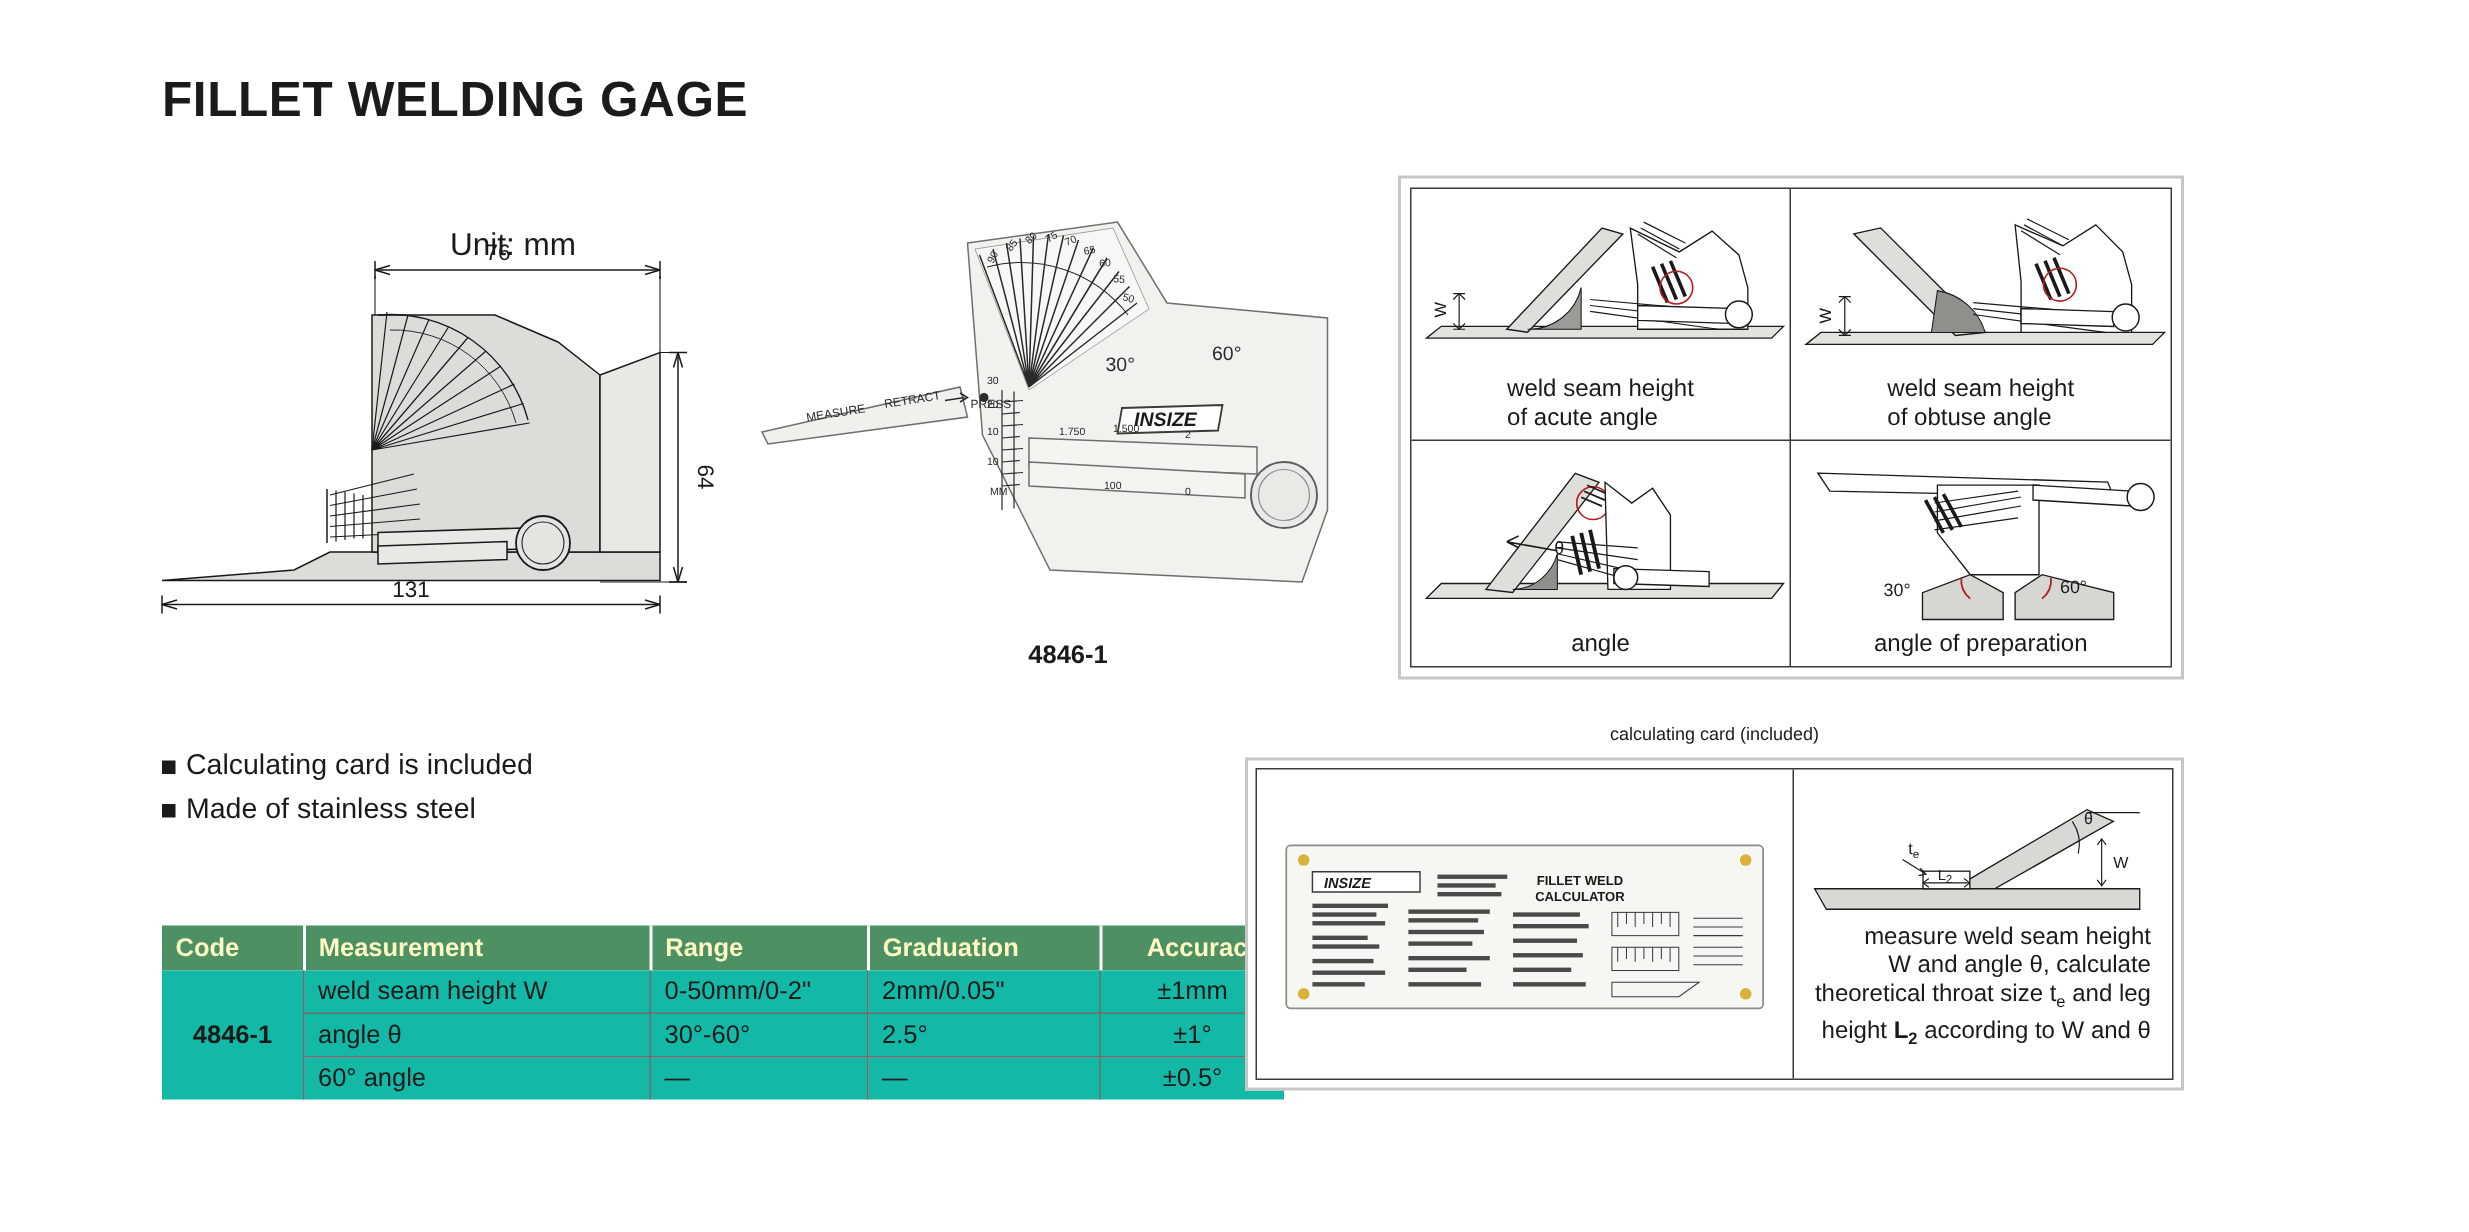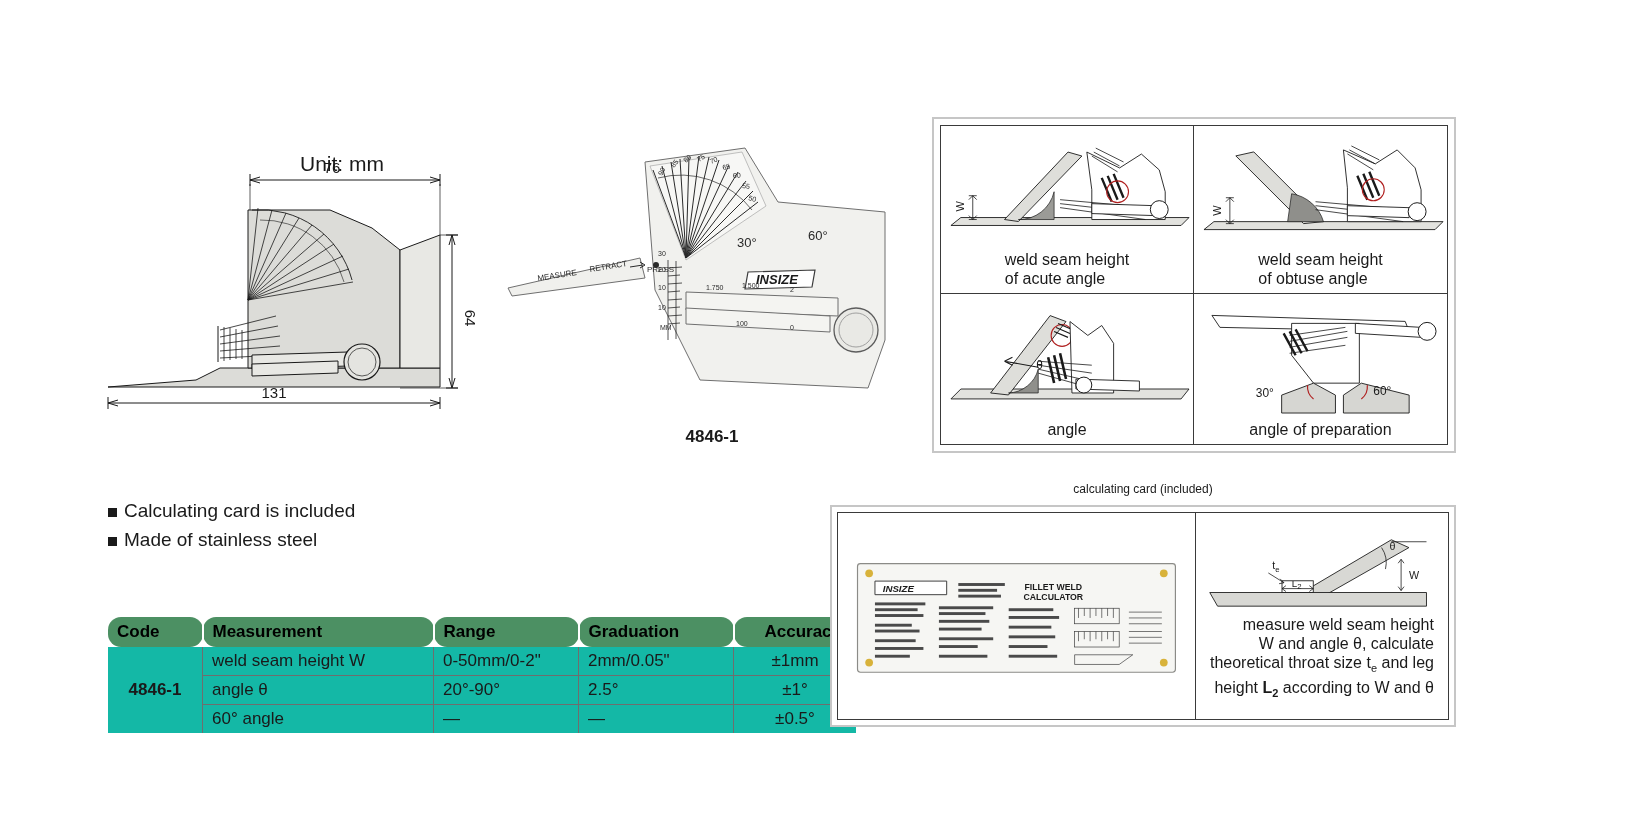--- a/index.html
+++ b/index.html
@@ -89,27 +89,26 @@
   
   #spec-table {
     position: absolute;
     left: 108px;
     top: 617px;
     border-collapse: collapse;
     font-size: 17px;
   }
   #spec-table th {
     background: #4c9063;
-    color: #000000;
+    color: #fef9c3;
     font-weight: bold;
     text-align: left;
     padding: 5px 9px;
     border-right: 2px solid #ffffff;
     white-space: nowrap;
-    border-radius: 13px;
   }
   #spec-table th:last-child { border-right: none; }
   #spec-table td {
     background: #14b8a6;
     padding: 4px 9px;
     border-right: 1px solid #6e6e6e;
     border-bottom: 1px solid #6e6e6e;
     white-space: nowrap;
   }
   #spec-table td:last-child { border-right: none; }
@@ -213,20 +212,21 @@
     text-align: right;
   }
   .card-desc .sub { font-size: 11px; vertical-align: sub; }
   .card-desc .bold { font-weight: bold; }
 </style>
 </head>
 <body>
 
 <div class="page">
 
+  <div id="page-title">FILLET WELDING GAGE</div>
 
   <div id="unit-note">Unit: mm</div>
 
   <svg id="drawing-dimensional" viewBox="0 0 420 290">
 
     <g stroke="#1a1a1a" stroke-width="1" fill="none">
       <line x1="150" y1="40" x2="340" y2="40"></line>
       <line x1="150" y1="34" x2="150" y2="46"></line>
       <line x1="340" y1="34" x2="340" y2="46"></line>
       <line x1="150" y1="40" x2="160" y2="37"></line>
@@ -386,21 +386,21 @@
     <tbody>
       <tr>
         <td class="code-cell" rowspan="3">4846-1</td>
         <td class="c-meas">weld seam height W</td>
         <td class="c-range">0-50mm/0-2"</td>
         <td class="c-grad">2mm/0.05"</td>
         <td class="c-acc">±1mm</td>
       </tr>
       <tr>
         <td class="c-meas">angle θ</td>
-        <td class="c-range">20°-90°</td>
+        <td class="c-range">30°-60°</td>
         <td class="c-grad">2.5°</td>
         <td class="c-acc">±1°</td>
       </tr>
       <tr>
         <td class="c-meas">60° angle</td>
         <td class="c-range">—</td>
         <td class="c-grad">—</td>
         <td class="c-acc">±0.5°</td>
       </tr>
     </tbody>

